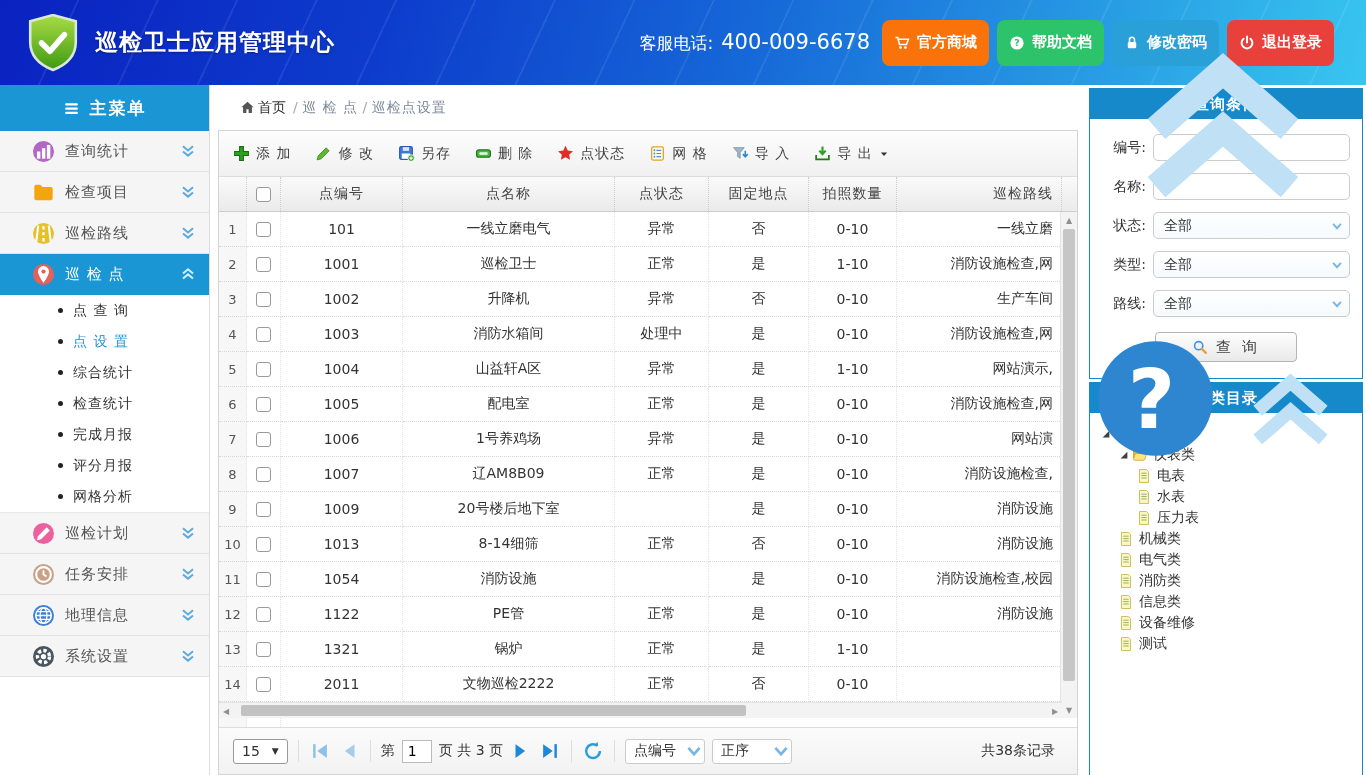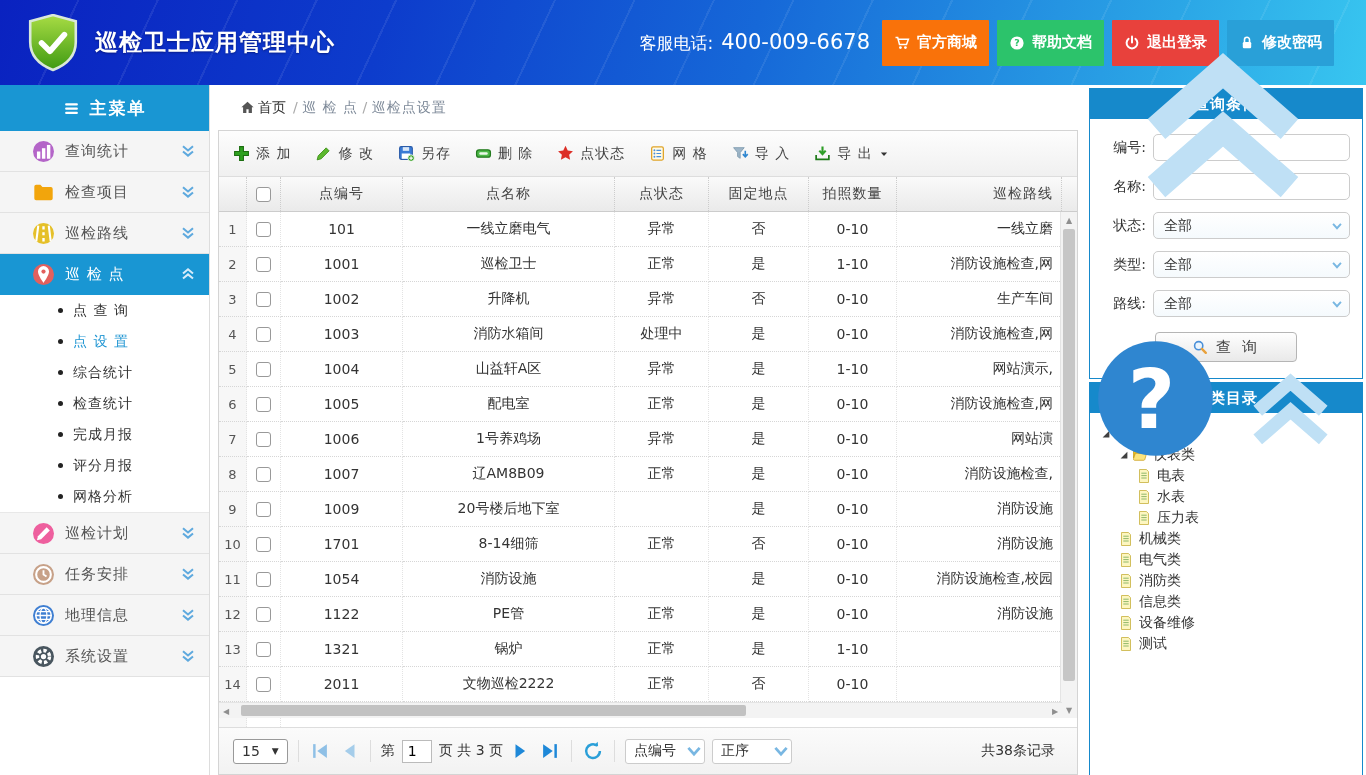--- a/index.html
+++ b/index.html
@@ -11,21 +11,21 @@
     background:linear-gradient(105deg,#0a22c0 0%,#0d3ccc 28%,#1668d8 55%,#2ba6e6 85%,#38c6f0 100%);}
   .banner::before{content:"";position:absolute;inset:0;pointer-events:none;
     background:repeating-linear-gradient(115deg,rgba(255,255,255,0) 0 70px,rgba(255,255,255,.08) 70px 72px);}
   .logo{width:54px;height:58px;margin-left:26px;position:relative;}
   .b-title{color:#fff;font-size:23px;font-weight:bold;margin-left:15px;letter-spacing:1px;position:relative;text-shadow:0 1px 2px rgba(0,0,40,.4);}
   .b-spacer{flex:1;}
   .b-phone{color:#fff;display:flex;align-items:baseline;gap:8px;margin-right:12px;position:relative;white-space:nowrap;}
   .b-phone .plabel{font-size:17px;}
   .b-phone .pnum{font-size:21px;}
   .b-btns{display:flex;gap:8px;padding-right:32px;position:relative;}
-  .bbtn{height:46px;min-width:106px;padding:0 12px;border-radius:1px;display:flex;align-items:center;
+  .bbtn{height:46px;min-width:106px;padding:0 12px;border-radius:8px;display:flex;align-items:center;
     justify-content:center;gap:7px;color:#fff;font-size:15px;font-weight:bold;cursor:pointer;}
   .bbtn svg{width:16px;height:16px;}
 
   
   .main{display:flex;height:690px;border-radius:32px;}
 
   
   .sidebar{width:210px;border-right:1px solid #ddd;background:#fff;flex:none;}
   .side-header{height:46px;background:#1996d3;color:#fff;display:flex;align-items:center;justify-content:center;
     gap:10px;font-size:17px;font-weight:bold;letter-spacing:2px;}
@@ -156,37 +156,37 @@
       </span>
       <span class="bbtn" style="background: rgb(44, 195, 107);">
         <span style="width: 16px; height: 16px; display: inline-block;">
           <svg viewBox="0 0 16 16" xmlns="http://www.w3.org/2000/svg" style="display:block;width:100%;height:100%">
             <circle cx="8" cy="8" r="6.6" fill="#fff"></circle>
             <text x="8" y="11.4" font-size="9.5" font-weight="bold" fill="#2cc36b" text-anchor="middle">?</text>
           </svg>
         </span>
         <span>帮助文档</span>
       </span>
+      <span class="bbtn" style="background: rgb(41, 160, 216);">
+        <span style="width: 16px; height: 16px; display: inline-block;">
+          <svg viewBox="0 0 16 16" xmlns="http://www.w3.org/2000/svg" style="display:block;width:100%;height:100%">
+            <rect x="3.8" y="7" width="8.4" height="6.3" rx="1.2" fill="#fff"></rect>
+            <path d="M5.5 7V4.8a2.5 2.5 0 0 1 5 0V7" fill="none" stroke="#fff" stroke-width="1.6"></path>
+          </svg>
+        </span>
+        <span>修改密码</span>
+      </span>
       <span class="bbtn" style="background: rgb(232, 65, 60);">
         <span style="width: 16px; height: 16px; display: inline-block;">
           <svg viewBox="0 0 16 16" xmlns="http://www.w3.org/2000/svg" style="display:block;width:100%;height:100%">
             <path d="M8 1.6v6" stroke="#fff" stroke-width="2" stroke-linecap="round"></path>
             <path d="M4.6 3.8a5.4 5.4 0 1 0 6.8 0" fill="none" stroke="#fff" stroke-width="2" stroke-linecap="round"></path>
           </svg>
         </span>
         <span>退出登录</span>
-      </span>
-      <span class="bbtn" style="background: rgb(41, 160, 216);">
-        <span style="width: 16px; height: 16px; display: inline-block;">
-          <svg viewBox="0 0 16 16" xmlns="http://www.w3.org/2000/svg" style="display:block;width:100%;height:100%">
-            <rect x="3.8" y="7" width="8.4" height="6.3" rx="1.2" fill="#fff"></rect>
-            <path d="M5.5 7V4.8a2.5 2.5 0 0 1 5 0V7" fill="none" stroke="#fff" stroke-width="1.6"></path>
-          </svg>
-        </span>
-        <span>修改密码</span>
       </span>
     </span>
 </div>
 
 <div class="main">
 
   <div class="sidebar">
     <div class="side-header">
       <span id="side-header-icon" style="display: inline-block; width: 17px; height: 17px;">
           <svg viewBox="0 0 16 16" xmlns="http://www.w3.org/2000/svg" style="display:block;width:100%;height:100%">
@@ -558,21 +558,21 @@
             <div class="gcell" style="width: 94px;"></div>
             <div class="gcell" style="width: 100px;">是</div>
             <div class="gcell" style="width: 88px;">0-10</div>
             <div class="gcell right" style="width: 165px;">消防设施</div>
           </div>
           <div class="grow">
             <div class="gcell num" style="width: 28px;">10</div>
             <div class="gcell" style="width: 34px;">
               <span class="cb"></span>
             </div>
-            <div class="gcell" style="width: 122px;">1701</div>
+            <div class="gcell" style="width: 122px;">1013</div>
             <div class="gcell" style="width: 212px;">8-14细筛</div>
             <div class="gcell" style="width: 94px;">正常</div>
             <div class="gcell" style="width: 100px;">否</div>
             <div class="gcell" style="width: 88px;">0-10</div>
             <div class="gcell right" style="width: 165px;">消防设施</div>
           </div>
           <div class="grow">
             <div class="gcell num" style="width: 28px;">11</div>
             <div class="gcell" style="width: 34px;">
               <span class="cb"></span>

